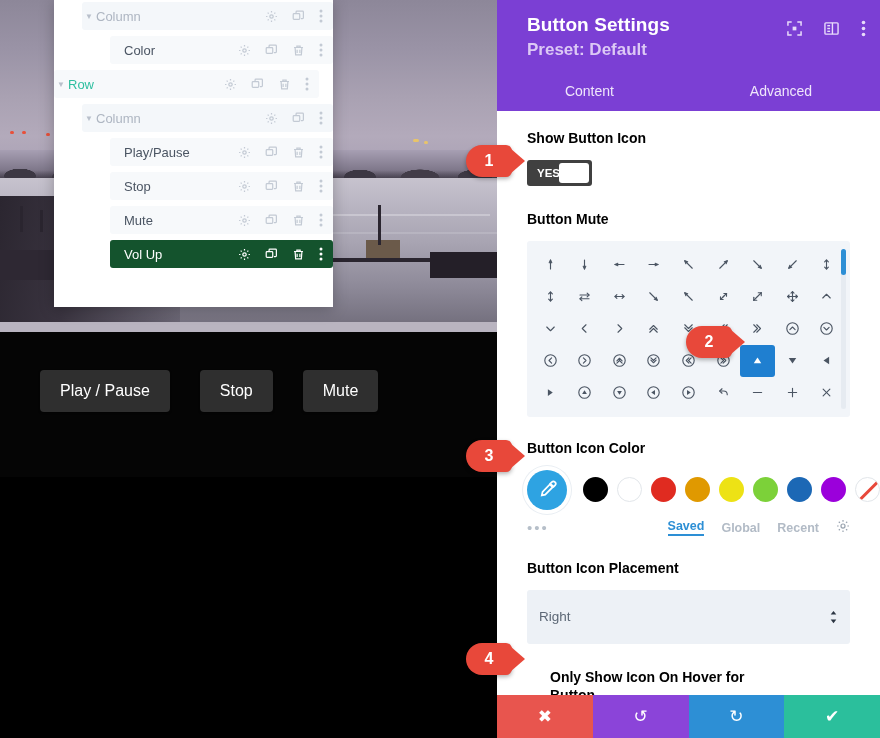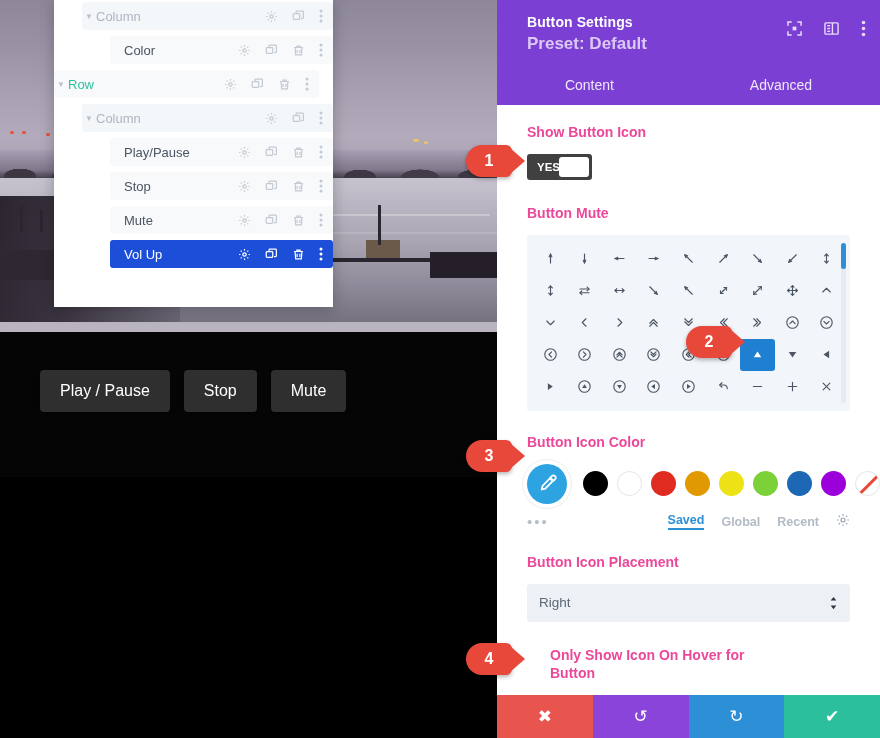--- a/index.html
+++ b/index.html
@@ -32,21 +32,21 @@
     background:linear-gradient(#c7c3ce 0%,#b9b5c2 18%,#a8a4b2 42%,#8e8a99 70%,#6e6a78 100%);}
   .ice-streak{position:absolute;background:rgba(255,255,255,.28);height:2px;}
   .shore-dark{position:absolute;left:0;top:196px;width:180px;height:136px;
     background:linear-gradient(100deg,#2b2630 0%,#3a3440 40%,rgba(70,64,78,.25) 100%);}
   .lights{position:absolute;width:4px;height:3px;border-radius:2px;}
   .dock{position:absolute;background:#2a252f;}
   .photo-bottom{position:absolute;left:0;top:322px;width:500px;height:10px;background:#b9b4c0;}
 
   
   .darkpage{position:absolute;left:0;top:332px;width:500px;height:145px;background:#050505;}
-  .btnrow{position:absolute;left:40px;top:370px;display:flex;align-items:flex-start;gap:14px;}
+  .btnrow{position:absolute;left:40px;top:370px;display:flex;align-items:flex-start;gap:30px;}
   .sitebtn{
     background:#2f2f2f;color:#fff;border:none;border-radius:4px;
     font-family:"Liberation Sans",sans-serif;font-size:16px;
     padding:12px 20px;line-height:1.1;display:flex;align-items:center;gap:8px;
     box-shadow:0 1px 2px rgba(0,0,0,.5);
   }
   .sitebtn .volarrow{
     width:0;height:0;border-left:6px solid transparent;border-right:6px solid transparent;
     border-bottom:7px solid #2ea3c8;display:inline-block;margin-bottom:2px;
   }
@@ -68,45 +68,45 @@
   .layer-row .acts{display:flex;align-items:center;gap:14px;padding-right:10px;}
   .layer-row .acts span{font-size:13px;line-height:1;color:#c3cad4;display:inline-flex;}
   .layer-row svg{display:block;}
 
   .lv-0{padding-left:0;}
   .lv-1{margin-left:28px;}
   .lv-2{margin-left:56px;}
 
   .bg-light{background:#f4f7fa;}
   .bg-lighter{background:#f7f9fb;}
-  .row-sel{background:#1d4ed8;color:#fff;}
+  .row-sel{background:#14532d;color:#fff;}
   .row-sel .acts span{color:#fff;}
   .row-row .label{color:#2fbfa0;}
   .dim .label{color:#aeb6c2;}
 
   
   .panel{
     position:absolute;left:497px;top:0;width:383px;height:738px;
     background:#fff;display:flex;flex-direction:column;overflow:hidden;
   }
   .panel-head{background:#7b3fd4;padding:14px 18px 12px 30px;position:relative;flex:0 0 auto;}
-  .panel-title{color:#fff;font-size:14px;font-weight:bold;letter-spacing:.1px;}
+  .panel-title{color:#fff;font-size:19px;font-weight:bold;letter-spacing:.1px;}
   .panel-preset{color:#dcc8f5;font-size:17px;font-weight:bold;margin-top:4px;}
   .head-icons{position:absolute;right:14px;top:20px;display:flex;align-items:center;gap:22px;}
   .head-icons span{color:#e8dbfa;display:inline-flex;}
 
   .tabs{display:flex;background:#7b3fd4;flex:0 0 auto;}
   .tab{
     flex:1 1 auto;text-align:center;color:#efe6fb;font-size:14px;
     padding:11px 0 12px;cursor:default;
   }
   .tab.active{background:#9457e8;color:#fff;}
 
   .panel-body{flex:1 1 auto;overflow:hidden;padding:18px 30px 0 30px;box-sizing:border-box;position:relative;}
-  .field-label{font-size:14px;font-weight:bold;color:#ec4899;margin-bottom:12px;line-height:1.35;}
+  .field-label{font-size:14px;font-weight:bold;color:#000000;margin-bottom:12px;line-height:1.35;}
 
   .toggle{width:65px;height:26px;border-radius:3px;display:flex;align-items:center;position:relative;}
   .toggle.on{background:#404040;justify-content:flex-start;}
   .toggle.off{background:#e8edf2;justify-content:flex-end;}
   .toggle .knob{width:30px;height:20px;background:#fff;border-radius:3px;position:absolute;top:3px;}
   .toggle.on .knob{right:3px;}
   .toggle.off .knob{left:3px;}
   .toggle .txt{font-size:11.5px;font-weight:bold;position:absolute;}
   .toggle.on .txt{color:#fff;left:10px;}
   .toggle.off .txt{color:#a8b2be;right:9px;}
@@ -135,21 +135,21 @@
   .sw.none:after{content:"";position:absolute;left:-4px;top:11px;width:34px;height:2.5px;background:#e8483a;transform:rotate(-45deg);}
 
   .colormeta{display:flex;align-items:center;margin-top:9px;}
   .dots3{color:#b6bfc9;font-size:15px;letter-spacing:2px;width:56px;}
   .meta-right{margin-left:auto;display:flex;align-items:center;gap:17px;}
   .meta-right a{font-size:12.5px;font-weight:bold;color:#b2bbc6;text-decoration:none;}
   .meta-right a.act{color:#2d8fd5;border-bottom:2px solid #2d8fd5;padding-bottom:1px;}
 
   .select{
     background:#edf1f6;border-radius:3px;height:30px;display:flex;align-items:center;
-    padding:4px 12px;font-size:13.5px;color:#5d6876;position:relative;margin-bottom:24px;
+    padding:12px 12px;font-size:13.5px;color:#5d6876;position:relative;margin-bottom:24px;
   }
   .select .arrows{margin-left:auto;display:flex;flex-direction:column;gap:2px;color:#2b3542;font-size:8px;line-height:1;}
 
   .bottombar{position:absolute;left:0;bottom:0;width:383px;height:43px;display:flex;}
   .bb{flex:1 1 0;display:flex;align-items:center;justify-content:center;color:#fff;font-size:17px;}
   .bb.cancel{background:#e8554e;}
   .bb.undo{background:#8b44d9;}
   .bb.redo{background:#2d8fd5;}
   .bb.save{background:#2bbf9c;}
 

